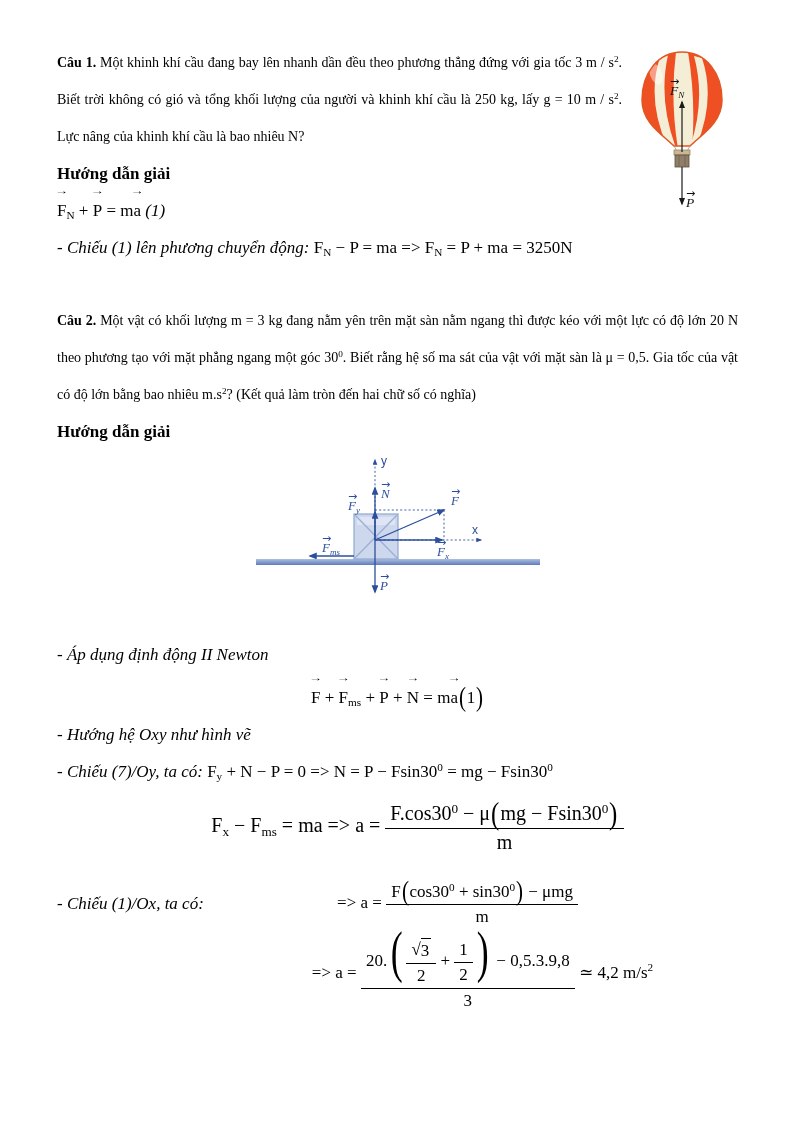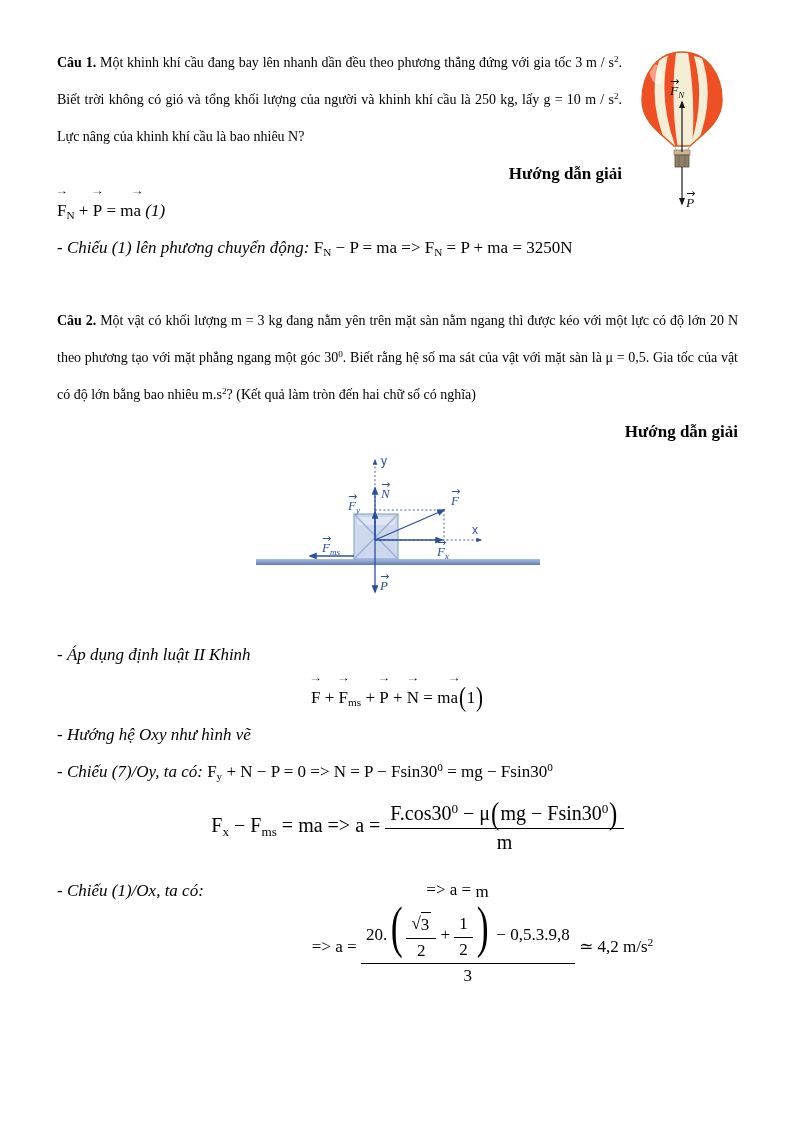--- a/index.html
+++ b/index.html
@@ -2,21 +2,21 @@
 <html><head>
 <meta charset="utf-8">
 <style>
   html,body{margin:0;padding:0;background:#e8e8e8;}
   .page{position:relative;width:794px;height:1122px;background:#ffffff;margin:0 auto;
         font-family:"Liberation Serif","DejaVu Serif",serif;color:#000;overflow:hidden;}
   .content{position:absolute;left:57px;top:44px;width:681px;}
 
   .para{font-size:14px;line-height:37px;text-align:justify;}
   .sline{font-size:17px;line-height:37px;}
-  .h{font-size:17px;line-height:37px;font-weight:bold;text-align:right;}
+  .h{font-size:17px;line-height:37px;font-weight:bold;text-align:left;}
   .q2p{margin-top:36px;}
 
   b{font-weight:bold;} i{font-style:italic;}
 
   sub,sup{font-size:.66em;line-height:0;position:relative;vertical-align:baseline;}
   sup{top:-0.55em;} sub{top:0.28em;}
 
   .vec{position:relative;display:inline-block;}
   .vec>.ar{position:absolute;left:50%;top:-0.58em;transform:translateX(-50%) scaleY(.75);
            font-size:.78em;line-height:1;letter-spacing:0;}
@@ -150,31 +150,32 @@
         <text class="dl" x="189" y="106"><tspan>F</tspan><tspan class="ds" dy="3">x</tspan></text>
 
         <text class="dv" x="74" y="92">→</text>
         <text class="dl" x="74" y="102"><tspan>F</tspan><tspan class="ds" dy="3">ms</tspan></text>
 
         <text class="dv" x="132" y="130">→</text>
         <text class="dl" x="132" y="140">P</text>
       </svg>
     </div>
 
-    <div class="sline"><i>- Áp dụng định luật II Khinh</i></div>
+    <div class="sline"><i>- Áp dụng định động II Newton</i></div>
     <div class="eqc"><span class="vec"><span class="ar">→</span>F</span> + <span class="vec"><span class="ar">→</span>F</span><sub>ms</sub> + <span class="vec"><span class="ar">→</span>P</span> + <span class="vec"><span class="ar">→</span>N</span> = m<span class="vec"><span class="ar">→</span>a</span><span class="bg1">(</span>1<span class="bg1">)</span></div>
     <div class="sline"><i>- Hướng hệ Oxy như hình vẽ</i></div>
     <div class="sline"><i>- Chiếu (7)/Oy, ta có: </i>F<sub>y</sub> + N − P = 0 =&gt; N = P − Fsin30<sup>0</sup> = mg − Fsin30<sup>0</sup></div>
     <div class="eqblock">F<sub>x</sub> − F<sub>ms</sub> = ma =&gt; a = <span class="frac">
           <span class="num">F.cos30<sup>0</sup> − μ<span class="bg1">(</span>mg − Fsin30<sup>0</sup><span class="bg1">)</span></span>
           <span class="den">m</span>
         </span></div>
     <div class="eqrow">
       <div class="lbl"><i>- Chiếu (1)/Ox, ta có:</i></div>
       <div class="eq">=&gt; a = <span class="frac">
+            <span class="num">F<span class="bg1">(</span>cos30<sup>0</sup> + sin30<sup>0</sup><span class="bg1">)</span> − μmg</span>
             <span class="den">m</span>
           </span></div>
     </div>
     <div class="eqlast">=&gt; a = <span class="frac">
           <span class="num">20.<span class="bg2">(</span><span class="frac">
               <span class="num"><span class="sqrt">
                   <span class="rad">√</span>
                   <span class="rof">3</span>
                 </span></span>
               <span class="den">2</span>

